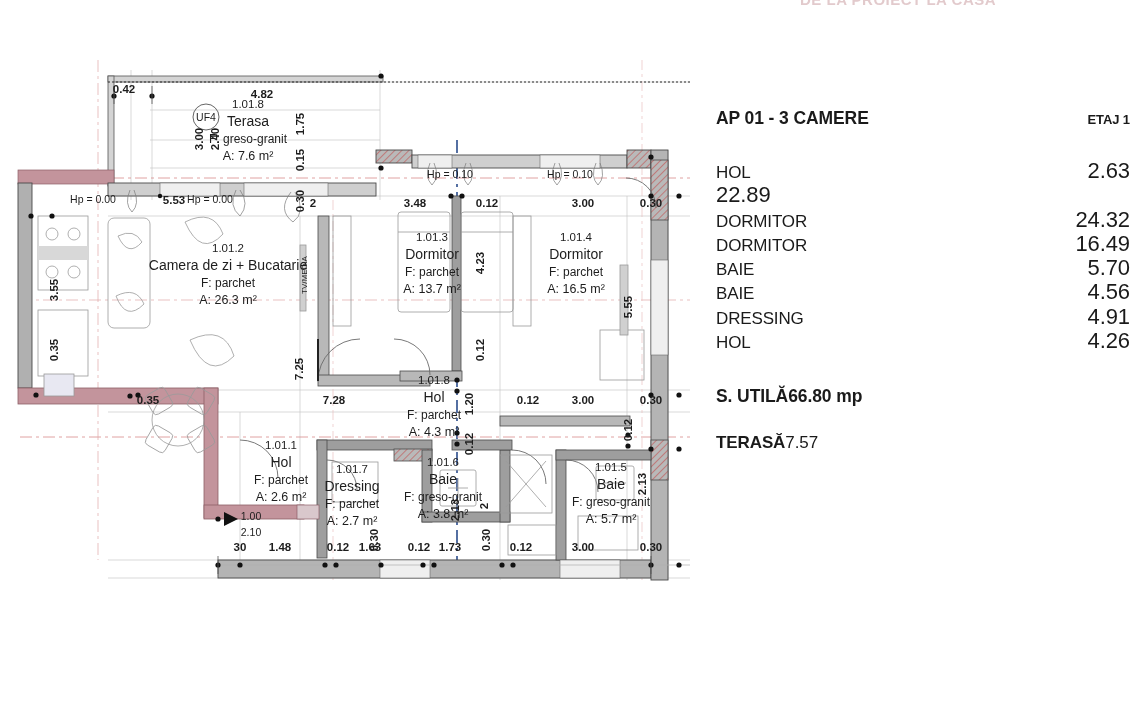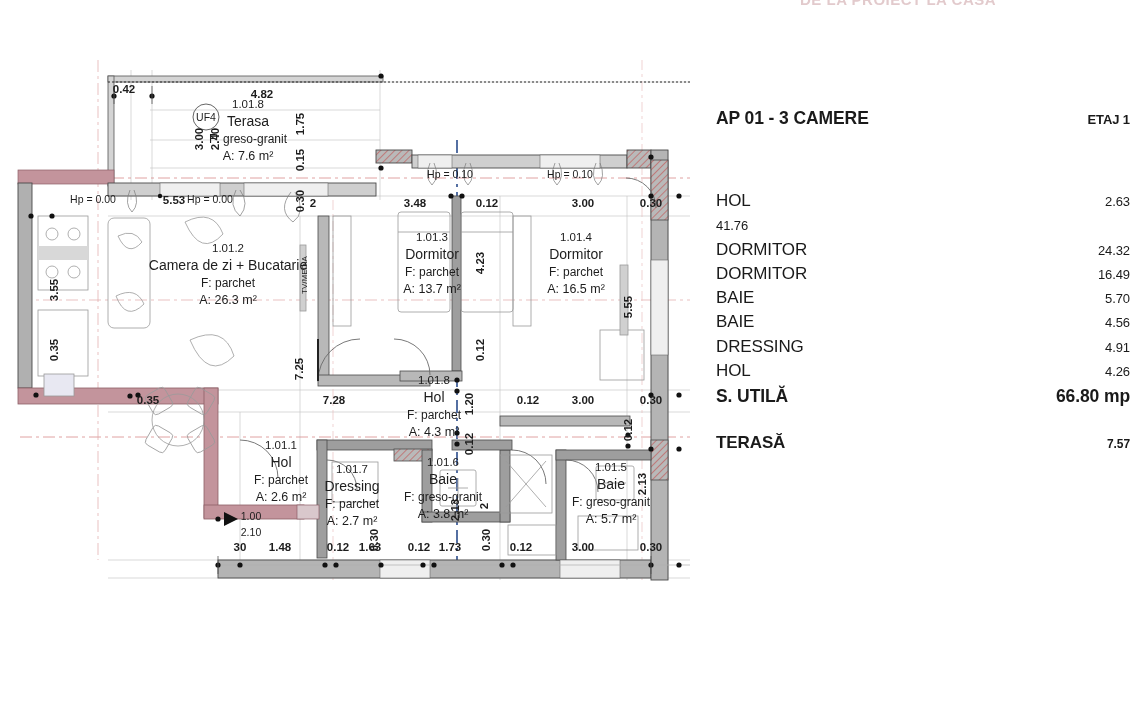--- a/index.html
+++ b/index.html
@@ -77,45 +77,43 @@
     justify-content: space-between;
     align-items: baseline;
     height: 24.3px;
   }
   .room-name {
     font-size: 17px;
     letter-spacing: -0.15px;
     white-space: nowrap;
   }
   .room-area {
-    font-size: 13px;
+    font-size: 22px;
     letter-spacing: -0.1px;
-    margin-top: 36px;
   }
 
   
   #totals {
     position: absolute;
     left: 16px; top: 370px;
     width: 414px;
   }
   .total-row {
     display: flex;
-    justify-content: space-between;
+    justify-content: flex-start;
     align-items: baseline;
     margin-bottom: 26px;
-    gap: 27px;
   }
   .total-row.bold .t-label,
   .total-row.bold .t-value {
     font-weight: bold;
     font-size: 17.5px;
   }
   .t-label { font-size: 17px; letter-spacing: -0.1px; font-weight: bold; }
-  .t-value { font-size: 12px; letter-spacing: -0.1px; font-weight: bold; }
+  .t-value { font-size: 17px; letter-spacing: -0.1px; }
 </style>
 </head>
 <body>
 
 <div id="top-banner">DE LA PROIECT LA CASA</div>
 
 <div id="plan">
 <svg width="700" height="620" viewBox="0 0 700 620" xmlns="http://www.w3.org/2000/svg">
   <defs>
     <pattern id="hatchRed" width="5" height="5" patternTransform="rotate(45)" patternUnits="userSpaceOnUse">
@@ -443,21 +441,21 @@
     <span class="ap-title">AP 01 - 3 CAMERE</span>
     <span class="ap-floor">ETAJ 1</span>
   </div>
 
   <div id="room-list">
       <div class="room-row">
         <span class="room-name">HOL</span>
         <span class="room-area">2.63</span>
       </div>
       <div class="room-row">
-        <span class="room-area">41.76</span>
+        <span class="room-area">22.89</span>
       </div>
       <div class="room-row">
         <span class="room-name">DORMITOR</span>
         <span class="room-area">24.32</span>
       </div>
       <div class="room-row">
         <span class="room-name">DORMITOR</span>
         <span class="room-area">16.49</span>
       </div>
       <div class="room-row">

